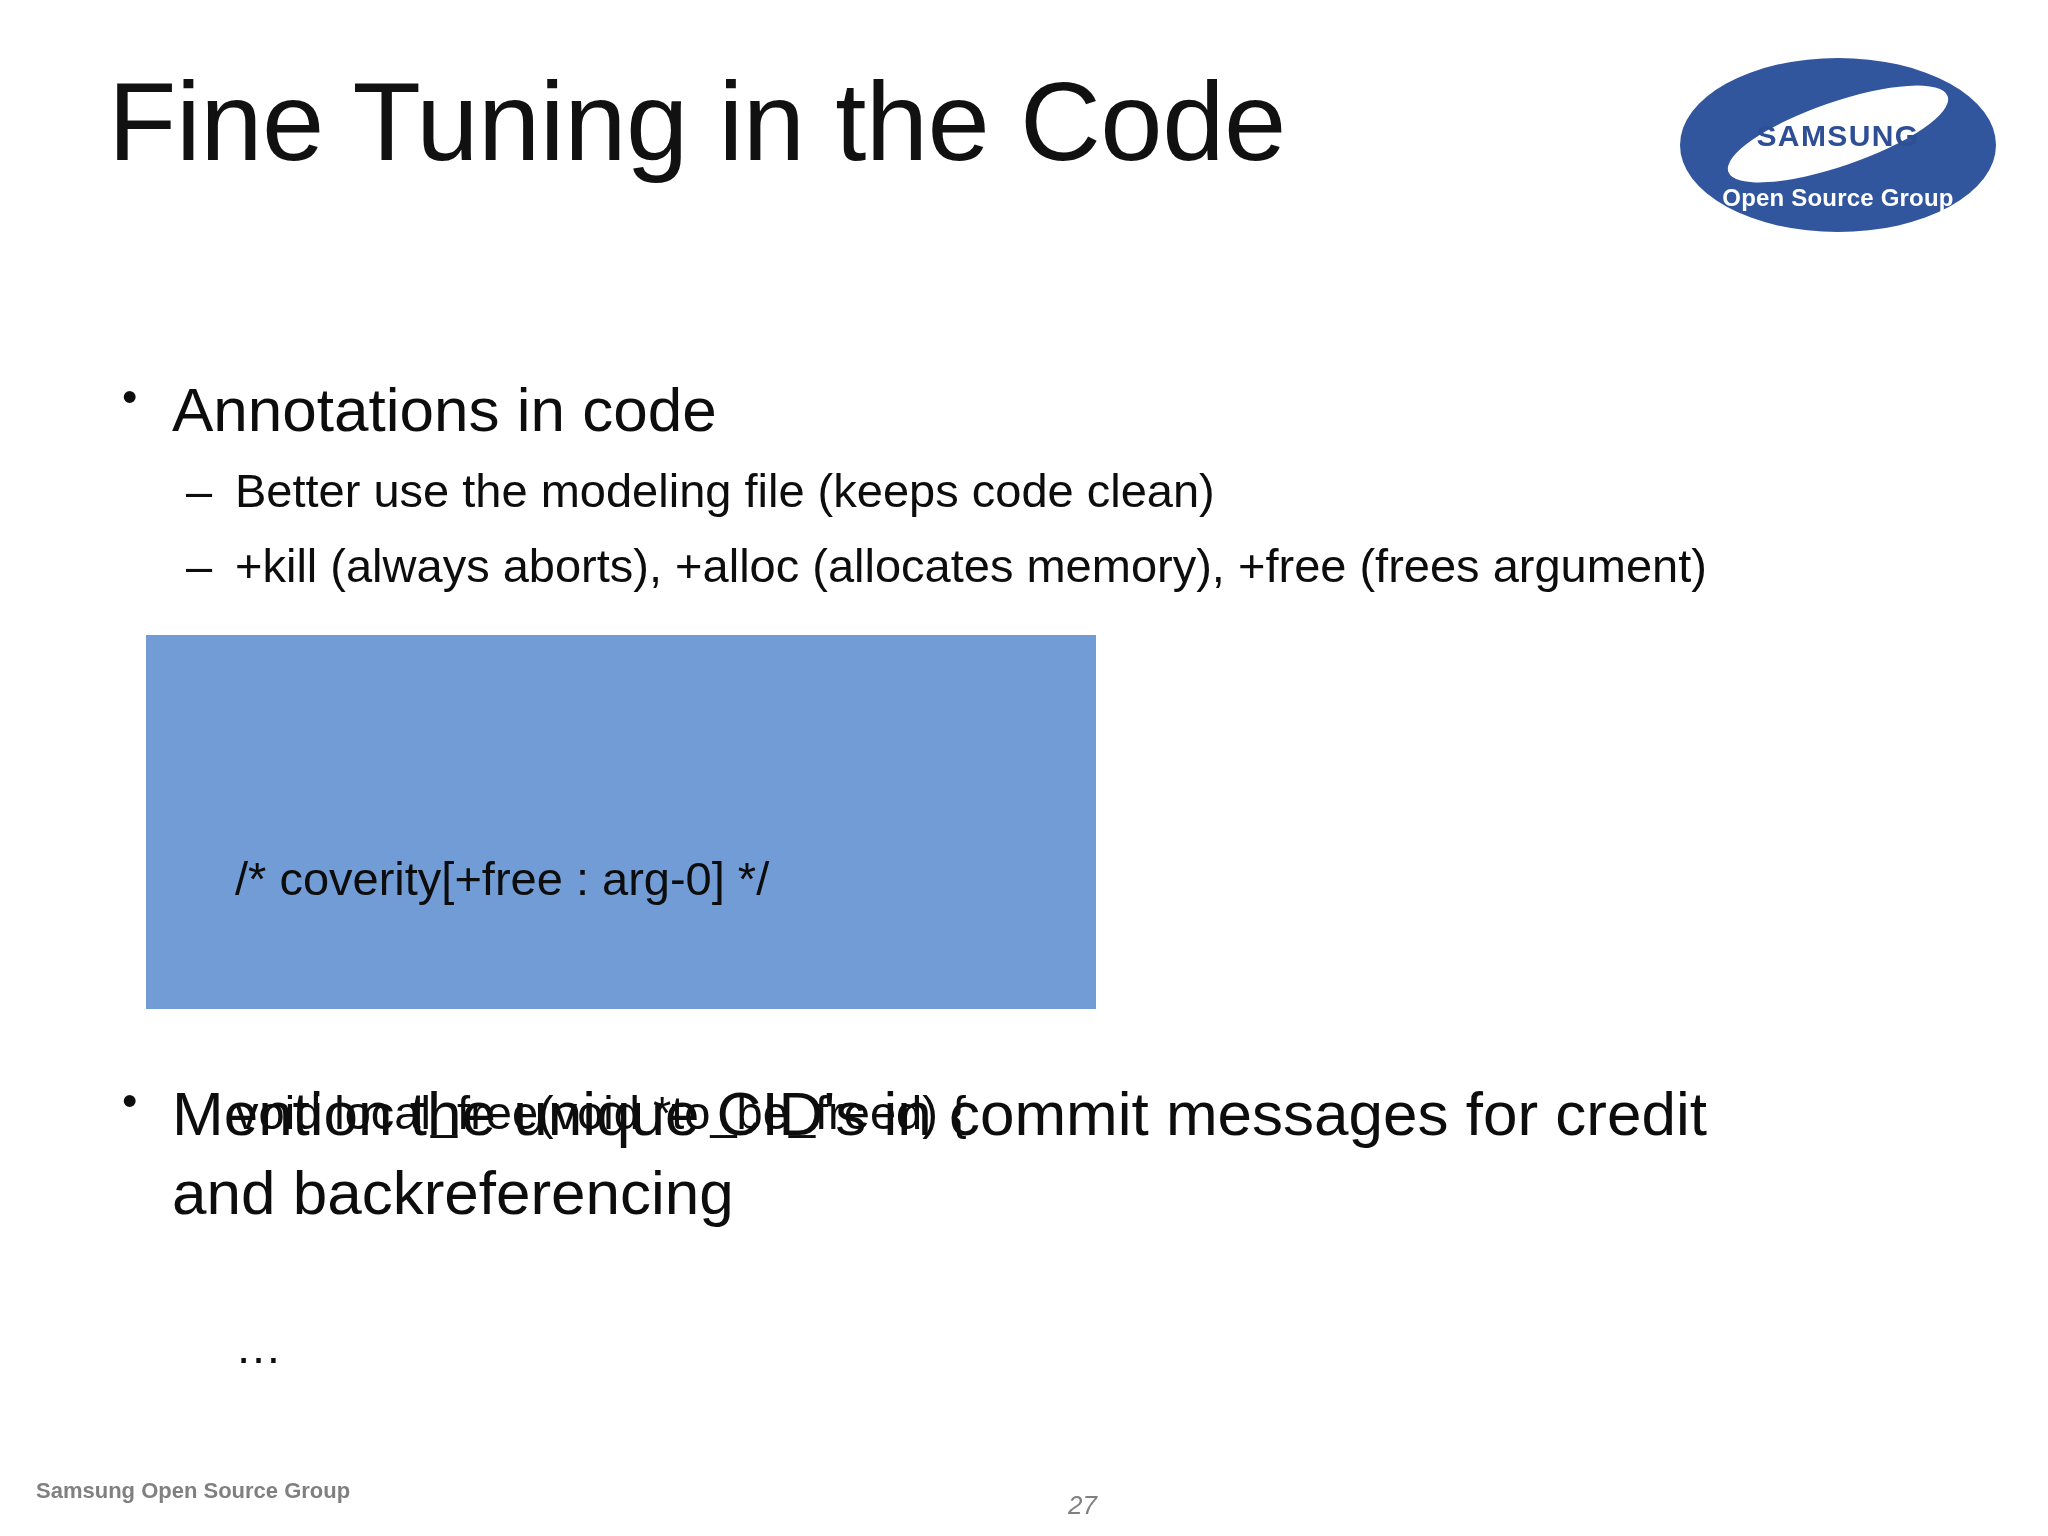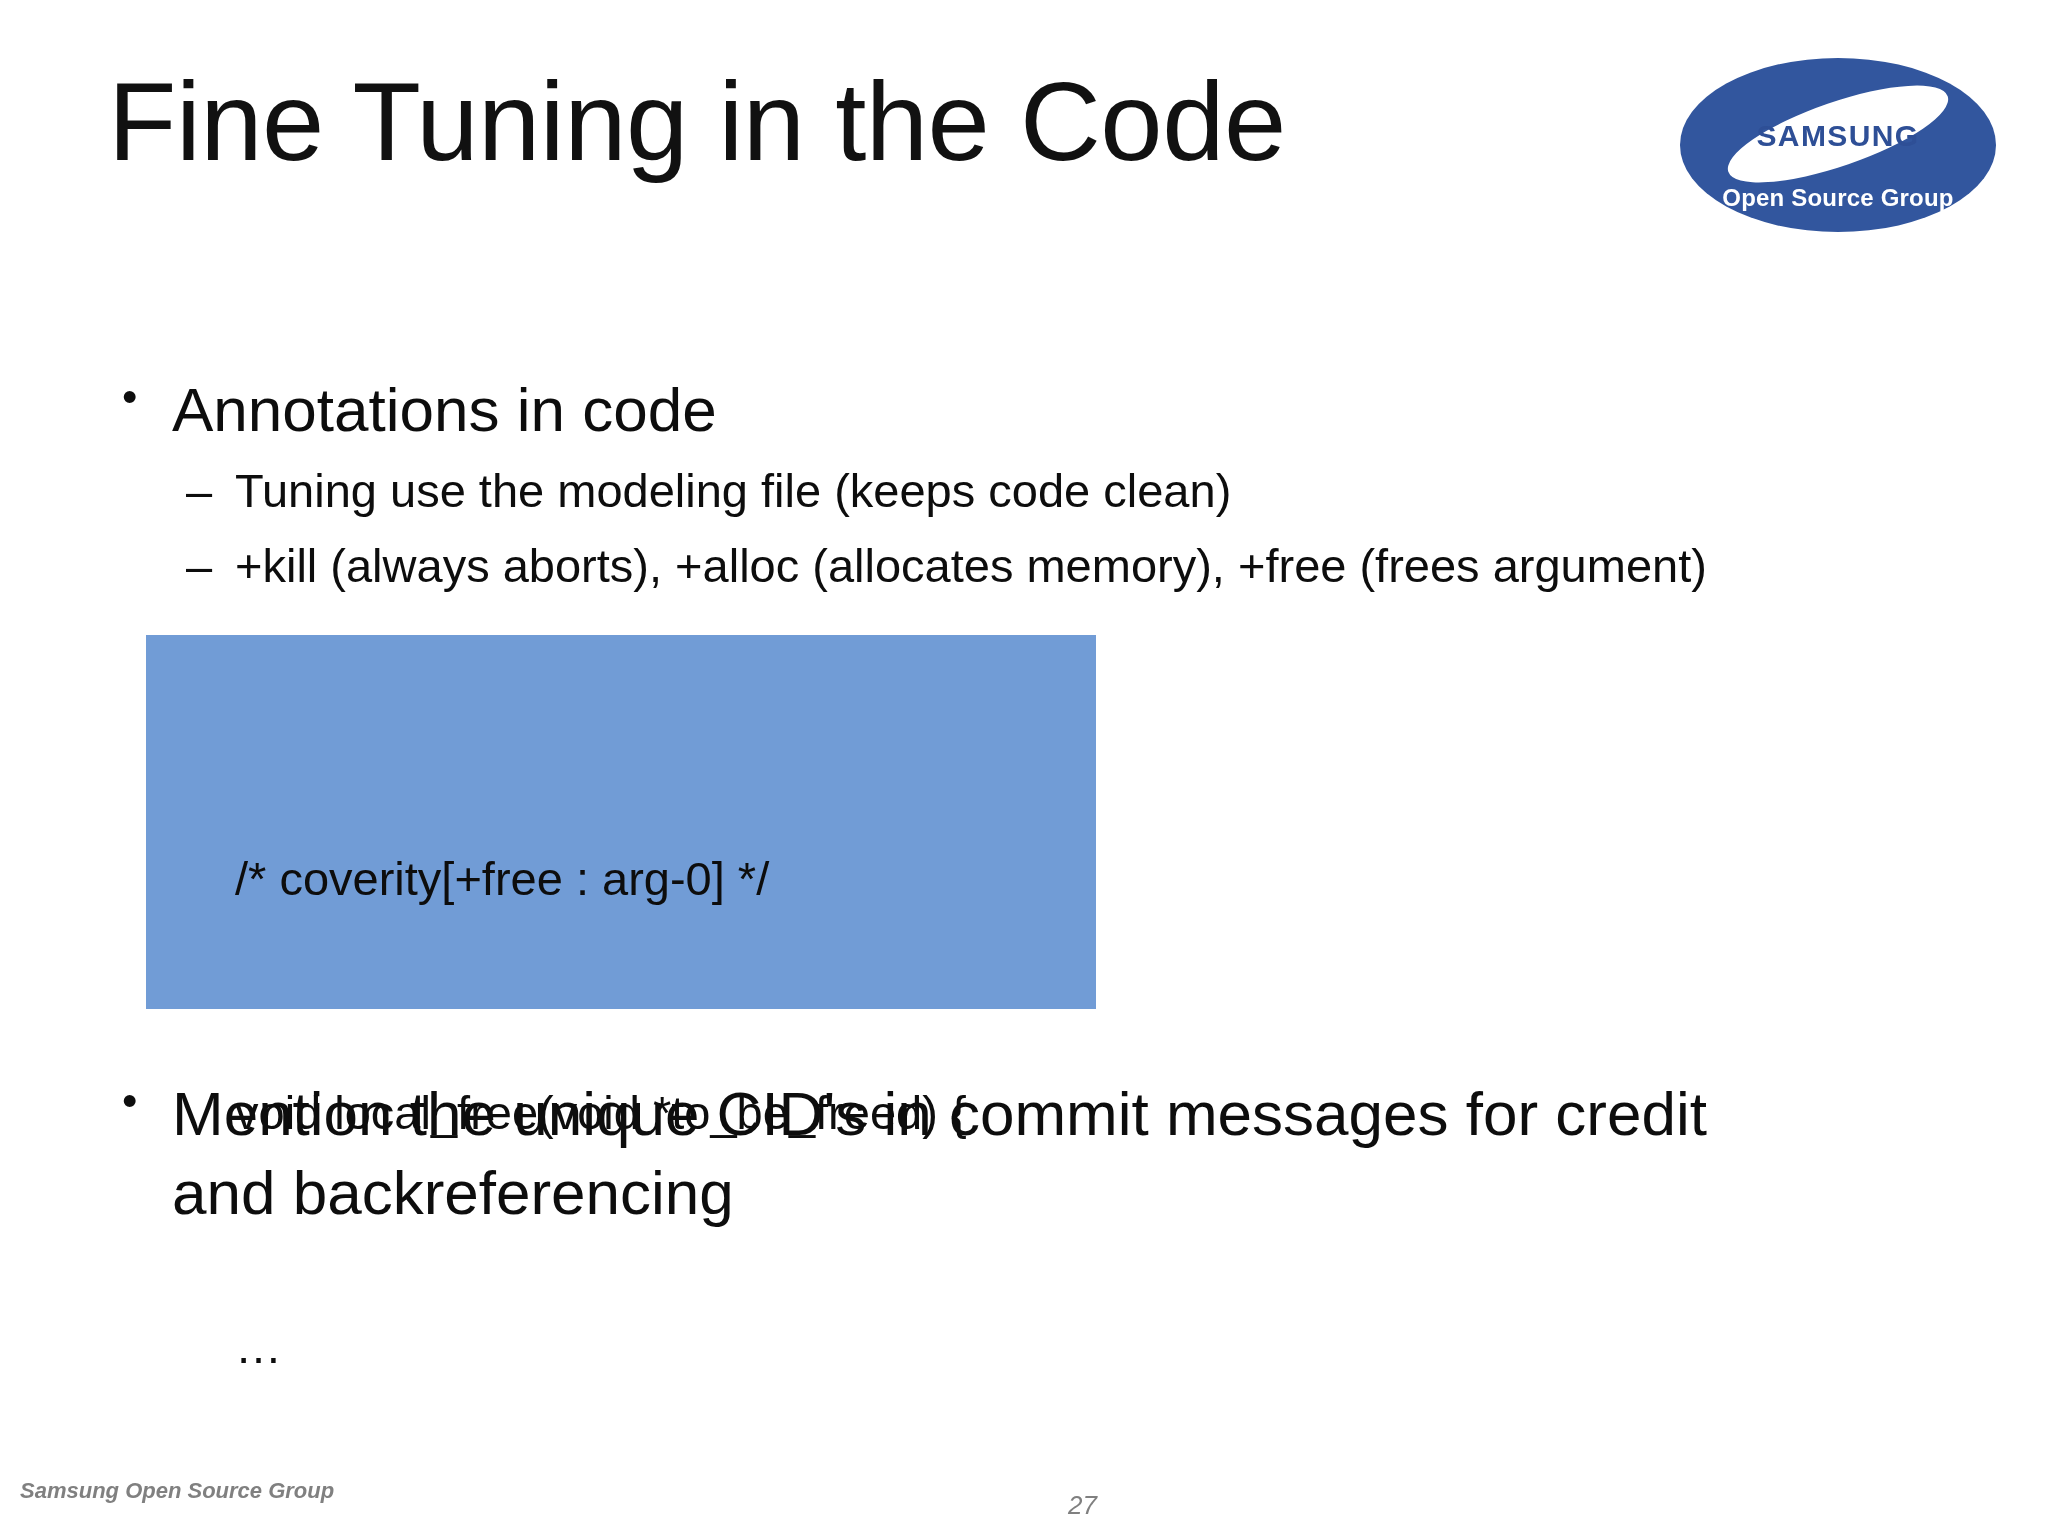--- a/index.html
+++ b/index.html
@@ -105,25 +105,24 @@
     font-size: 47px;
     line-height: 78px;
     color: #0d0d0d;
     white-space: pre;
   }
   #code-lines .cl { display: block; }
 
   
   #footer-text {
     position: absolute;
-    left: 20px;
+    left: 36px;
     top: 1478px;
     font-family: "Liberation Sans", sans-serif;
     font-weight: bold;
-    font-style: italic;
     font-size: 22px;
     color: #808080;
   }
   #page-number {
     position: absolute;
     left: 1068px;
     top: 1490px;
     font-family: "Liberation Sans", sans-serif;
     font-size: 26px;
     color: #808080;
@@ -150,21 +149,21 @@
 
   <div id="body">
 
     <div class="bullet-l1" style="left:122px; top:358px; width:1600px;">
       <span class="marker">•</span>
       <span class="btext">Annotations in code</span>
     </div>
 
     <div class="bullet-l2" style="left:186px; top:460px; width:1700px;">
       <span class="marker">–</span>
-      <span class="btext">Tuning use the modeling file (keeps code clean)</span>
+      <span class="btext">Better use the modeling file (keeps code clean)</span>
     </div>
 
     <div class="bullet-l2" style="left:186px; top:535px; width:1760px;">
       <span class="marker">–</span>
       <span class="btext">+kill (always aborts), +alloc (allocates memory), +free (frees argument)</span>
     </div>
 
     <div id="code-box"></div>
     <div id="code-lines">
       <span class="cl">/* coverity[+free : arg-0] */</span>

